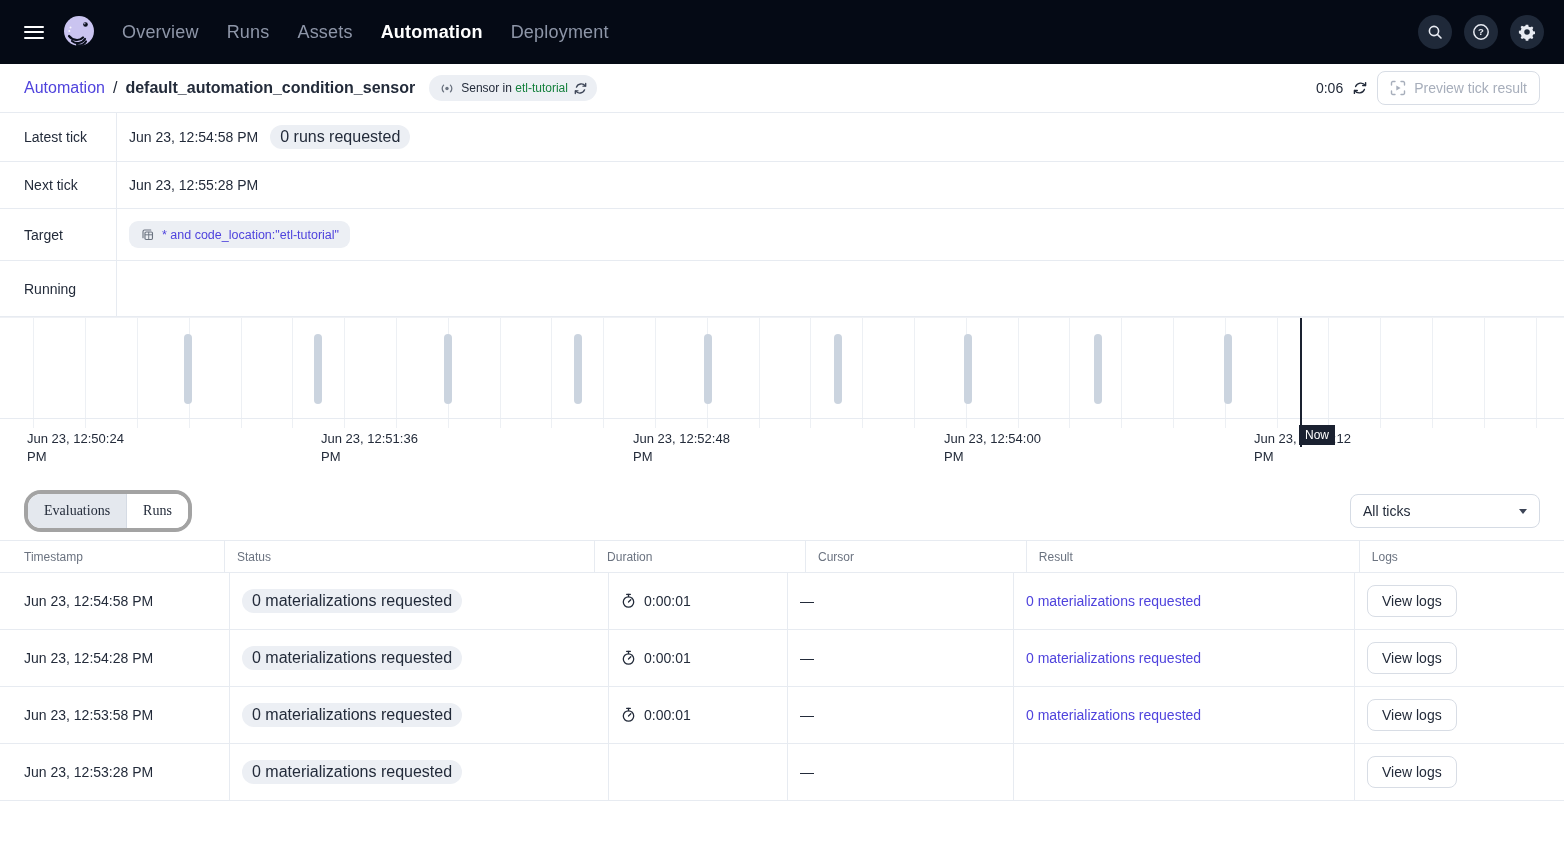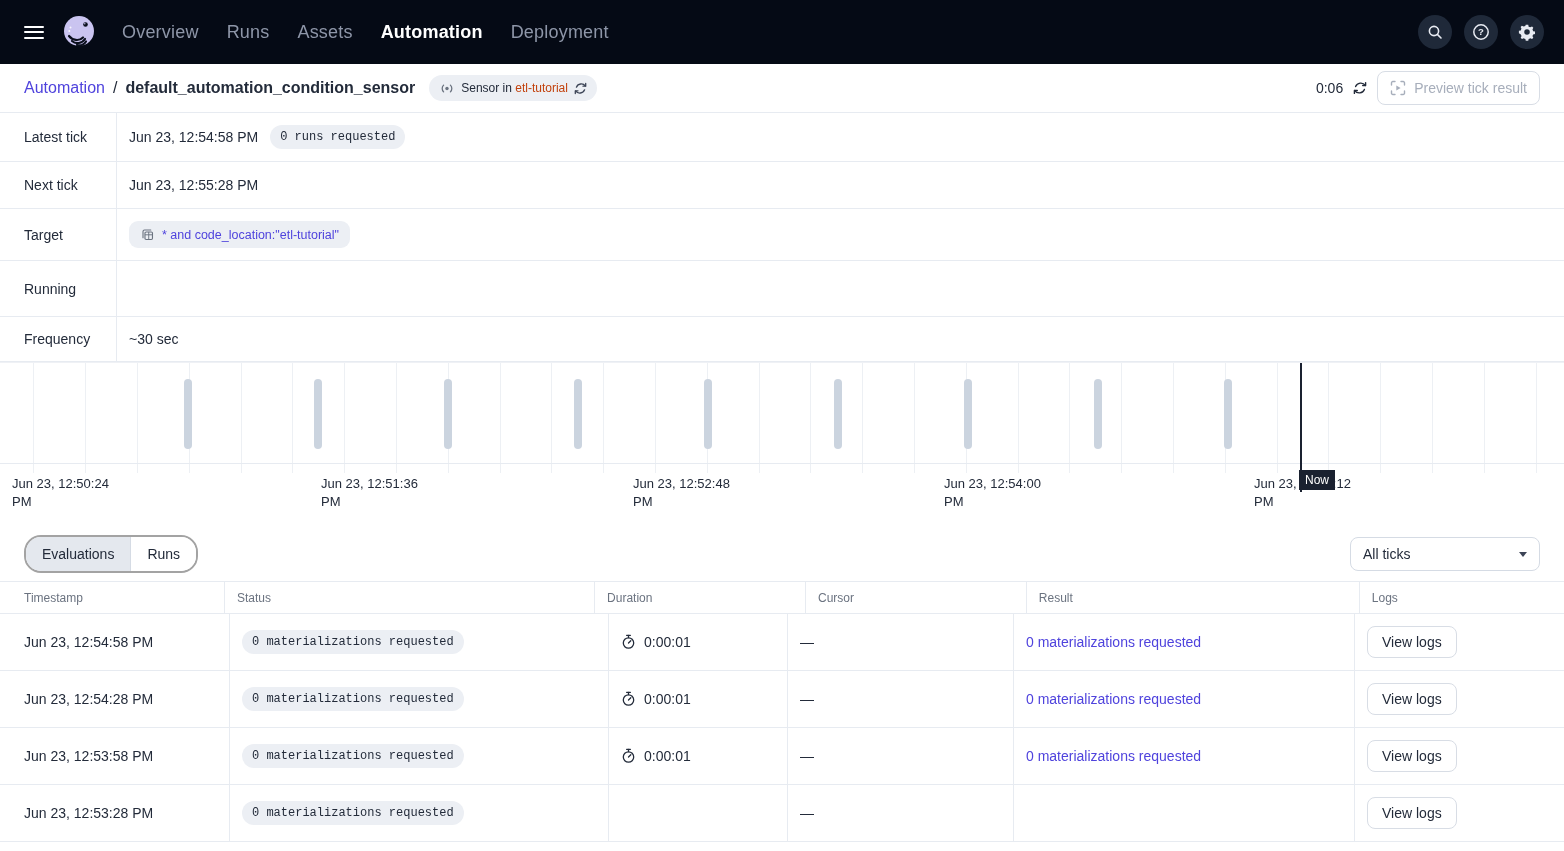--- a/index.html
+++ b/index.html
@@ -16,52 +16,52 @@
   .nav-item.active{color:#fff;font-weight:700;}
   .nav-actions{display:flex;gap:12px;}
   .icon-btn{width:34px;height:34px;border-radius:50%;background:#1F2939;display:flex;align-items:center;justify-content:center;cursor:pointer;}
 
   
   .pagehead{height:49px;border-bottom:1px solid #E7EBF1;display:flex;align-items:center;padding:0 24px;box-sizing:border-box;}
   .crumb-root{color:#4F43DD;font-size:16px;text-decoration:none;cursor:pointer;}
   .crumb-sep{margin:0 8px;font-size:16px;}
   .crumb-title{font-size:16px;font-weight:700;}
   .sensor-badge{margin-left:14px;height:26px;background:#ECEFF4;border-radius:13px;display:inline-flex;align-items:center;padding:0 10px;gap:6px;font-size:12px;color:#232B3A;}
-  .badge-link{color:#c2410c;cursor:pointer;}
+  .badge-link{color:#15803d;cursor:pointer;}
   .badge-sync{color:#3C4456;display:flex;align-items:center;cursor:pointer;}
   .head-right{margin-left:auto;display:flex;align-items:center;gap:10px;}
   .countdown{font-size:14px;color:#232B3A;}
   .sync-dark{color:#232B3A;display:flex;align-items:center;cursor:pointer;}
   .preview-btn{height:34px;border:1px solid #D8DDE5;border-radius:8px;background:#fff;display:inline-flex;align-items:center;gap:8px;padding:0 12px;font-size:14px;color:#A7AEBB;cursor:default;}
 
   
   .detail-row{display:flex;border-bottom:1px solid #E7EBF1;align-items:stretch;}
   .detail-label{width:117px;flex:0 0 117px;display:flex;align-items:center;padding-left:24px;border-right:1px solid #E7EBF1;font-size:14px;box-sizing:border-box;}
   .detail-value{display:flex;align-items:center;gap:12px;padding-left:12px;font-size:14px;}
   .h48{height:48px}.h46{height:46px}.h51{height:51px}.h55{height:55px}.h44{height:44px}
-  .pill{background:#ECEFF4;border-radius:12px;height:24px;display:inline-flex;align-items:center;padding:0 10px;font-size:12px;color:#232B3A;white-space:nowrap;font-family:Liberation Mono, monospace;}
+  .pill{background:#ECEFF4;border-radius:12px;height:24px;display:inline-flex;align-items:center;padding:0 10px;font-size:16px;color:#232B3A;white-space:nowrap;}
   .target-pill{background:#ECEFF4;border-radius:9px;height:27px;display:inline-flex;align-items:center;padding:0 11px;gap:7px;font-size:12.5px;color:#4F43DD;cursor:pointer;}
   .toggle{width:38px;height:20px;border-radius:10px;background:#4F43DD;position:relative;cursor:pointer;}
   .toggle .knob{position:absolute;right:2px;top:2px;width:16px;height:16px;background:#fff;border-radius:50%;}
   .btn{border:1px solid #D8DDE5;border-radius:8px;height:32px;background:#fff;padding:0 14px;font-size:14px;color:#232B3A;display:inline-flex;align-items:center;cursor:pointer;font-family:"Liberation Sans",sans-serif;}
 
   .section-title{padding:18px 24px 14px;font-size:14px;font-weight:700;}
 
   
   .timeline{position:relative;height:152px;border-top:1px solid #EFF1F5;overflow:hidden;}
   .gridline{position:absolute;top:0;width:1px;height:110px;background:#EDF0F4;}
   .axisline{position:absolute;top:100px;left:0;right:0;height:1px;background:#E7EBF1;}
   .tick-bar{position:absolute;top:16px;width:8px;height:70px;border-radius:4px;background:#CBD4DF;cursor:pointer;}
   .now-line{position:absolute;top:0;width:2px;height:129px;background:#1A2130;z-index:2;}
   .axis-label{position:absolute;top:112px;width:100px;font-size:13px;line-height:18px;color:#232B3A;}
   .now-tip{position:absolute;top:107px;height:20px;background:#1A2130;color:#fff;font-size:12px;display:flex;align-items:center;padding:0 6px;z-index:3;}
 
   
   .tabs-row{display:flex;align-items:center;padding:20px 24px 8px;}
-  .seg{display:inline-flex;border:2px solid #a3a3a3;border-radius:17px;overflow:hidden;height:34px;background:#fff;}
+  .seg{display:inline-flex;border:4px solid #a3a3a3;border-radius:17px;overflow:hidden;height:34px;background:#fff;font-family:Liberation Serif, serif;}
   .seg-item{display:flex;align-items:center;padding:0 16px;font-size:14px;background:#fff;cursor:pointer;color:#232B3A;}
   .seg-item.active{background:#E4E8EE;font-weight:500;}
   .seg-item + .seg-item{border-left:1px solid #D5DBE4;}
   .filter-select{margin-left:auto;width:190px;height:34px;border:1px solid #D5DBE4;border-radius:8px;display:flex;align-items:center;padding:0 12px;font-size:14px;box-sizing:border-box;cursor:pointer;background:#fff;}
   .caret{margin-left:auto;width:0;height:0;border-left:4.5px solid transparent;border-right:4.5px solid transparent;border-top:5.5px solid #3C4456;}
 
   
   .tick-table{border-top:1px solid #E7EBF1;}
   .t-head{display:flex;height:31px;align-items:stretch;border-bottom:1px solid #E7EBF1;}
   .t-h{font-size:12px;color:#6B7380;padding-left:12px;box-sizing:border-box;border-left:1px solid #E7EBF1;display:flex;align-items:center;}
@@ -199,26 +199,20 @@
               <rect x="5.3" y="5.3" width="8" height="8" rx="1.2"></rect>
               <path d="M5.3 8.3h8M9.3 5.3v8" stroke-width="1"></path>
             </svg>
         </span>
         <span>* and code_location:"etl-tutorial"</span>
       </span>
     </div>
   </div>
   <div class="detail-row h55">
     <div class="detail-label">Running</div>
-  </div>
-  <div class="detail-row h44">
-    <div class="detail-label">Frequency</div>
-    <div class="detail-value">
-        <span>~30 sec</span>
-      </div>
   </div>
 
   <div class="timeline">
       <div class="gridline" style="left: 33.3px; background: rgb(237, 240, 244);"></div>
       <div class="gridline" style="left: 85.1px; background: rgb(237, 240, 244);"></div>
       <div class="gridline" style="left: 136.9px; background: rgb(237, 240, 244);"></div>
       <div class="gridline" style="left: 188.7px; background: rgb(237, 240, 244);"></div>
       <div class="gridline" style="left: 240.5px; background: rgb(237, 240, 244);"></div>
       <div class="gridline" style="left: 292.3px; background: rgb(237, 240, 244);"></div>
       <div class="gridline" style="left: 344.1px; background: rgb(237, 240, 244);"></div>
@@ -248,21 +242,21 @@
       <div class="axisline"></div>
       <div class="tick-bar" title="Jun 23, 12:50:58 PM" style="left: 184px; background: rgb(203, 212, 223);"></div>
       <div class="tick-bar" title="Jun 23, 12:51:28 PM" style="left: 314px; background: rgb(203, 212, 223);"></div>
       <div class="tick-bar" title="Jun 23, 12:51:58 PM" style="left: 444px; background: rgb(203, 212, 223);"></div>
       <div class="tick-bar" title="Jun 23, 12:52:28 PM" style="left: 574px; background: rgb(203, 212, 223);"></div>
       <div class="tick-bar" title="Jun 23, 12:52:58 PM" style="left: 704px; background: rgb(203, 212, 223);"></div>
       <div class="tick-bar" title="Jun 23, 12:53:28 PM" style="left: 834px; background: rgb(203, 212, 223);"></div>
       <div class="tick-bar" title="Jun 23, 12:53:58 PM" style="left: 964px; background: rgb(203, 212, 223);"></div>
       <div class="tick-bar" title="Jun 23, 12:54:28 PM" style="left: 1094px; background: rgb(203, 212, 223);"></div>
       <div class="tick-bar" title="Jun 23, 12:54:58 PM" style="left: 1224px; background: rgb(203, 212, 223);"></div>
-      <div class="axis-label" style="left: 12px;">Jun 23, 12:50:24 PM</div>
+      <div class="axis-label" style="left: 27px;">Jun 23, 12:50:24 PM</div>
       <div class="axis-label" style="left: 321px;">Jun 23, 12:51:36 PM</div>
       <div class="axis-label" style="left: 633px;">Jun 23, 12:52:48 PM</div>
       <div class="axis-label" style="left: 944px;">Jun 23, 12:54:00 PM</div>
       <div class="axis-label" style="left: 1254px;">Jun 23, 12:55:12 PM</div>
       <div class="now-line" style="left: 1300px; background: rgb(26, 33, 48);"></div>
       <div class="now-tip" style="left: 1299px; background: rgb(26, 33, 48);">Now</div>
     </div>
 
   <div class="tabs-row">
     <div class="seg">

